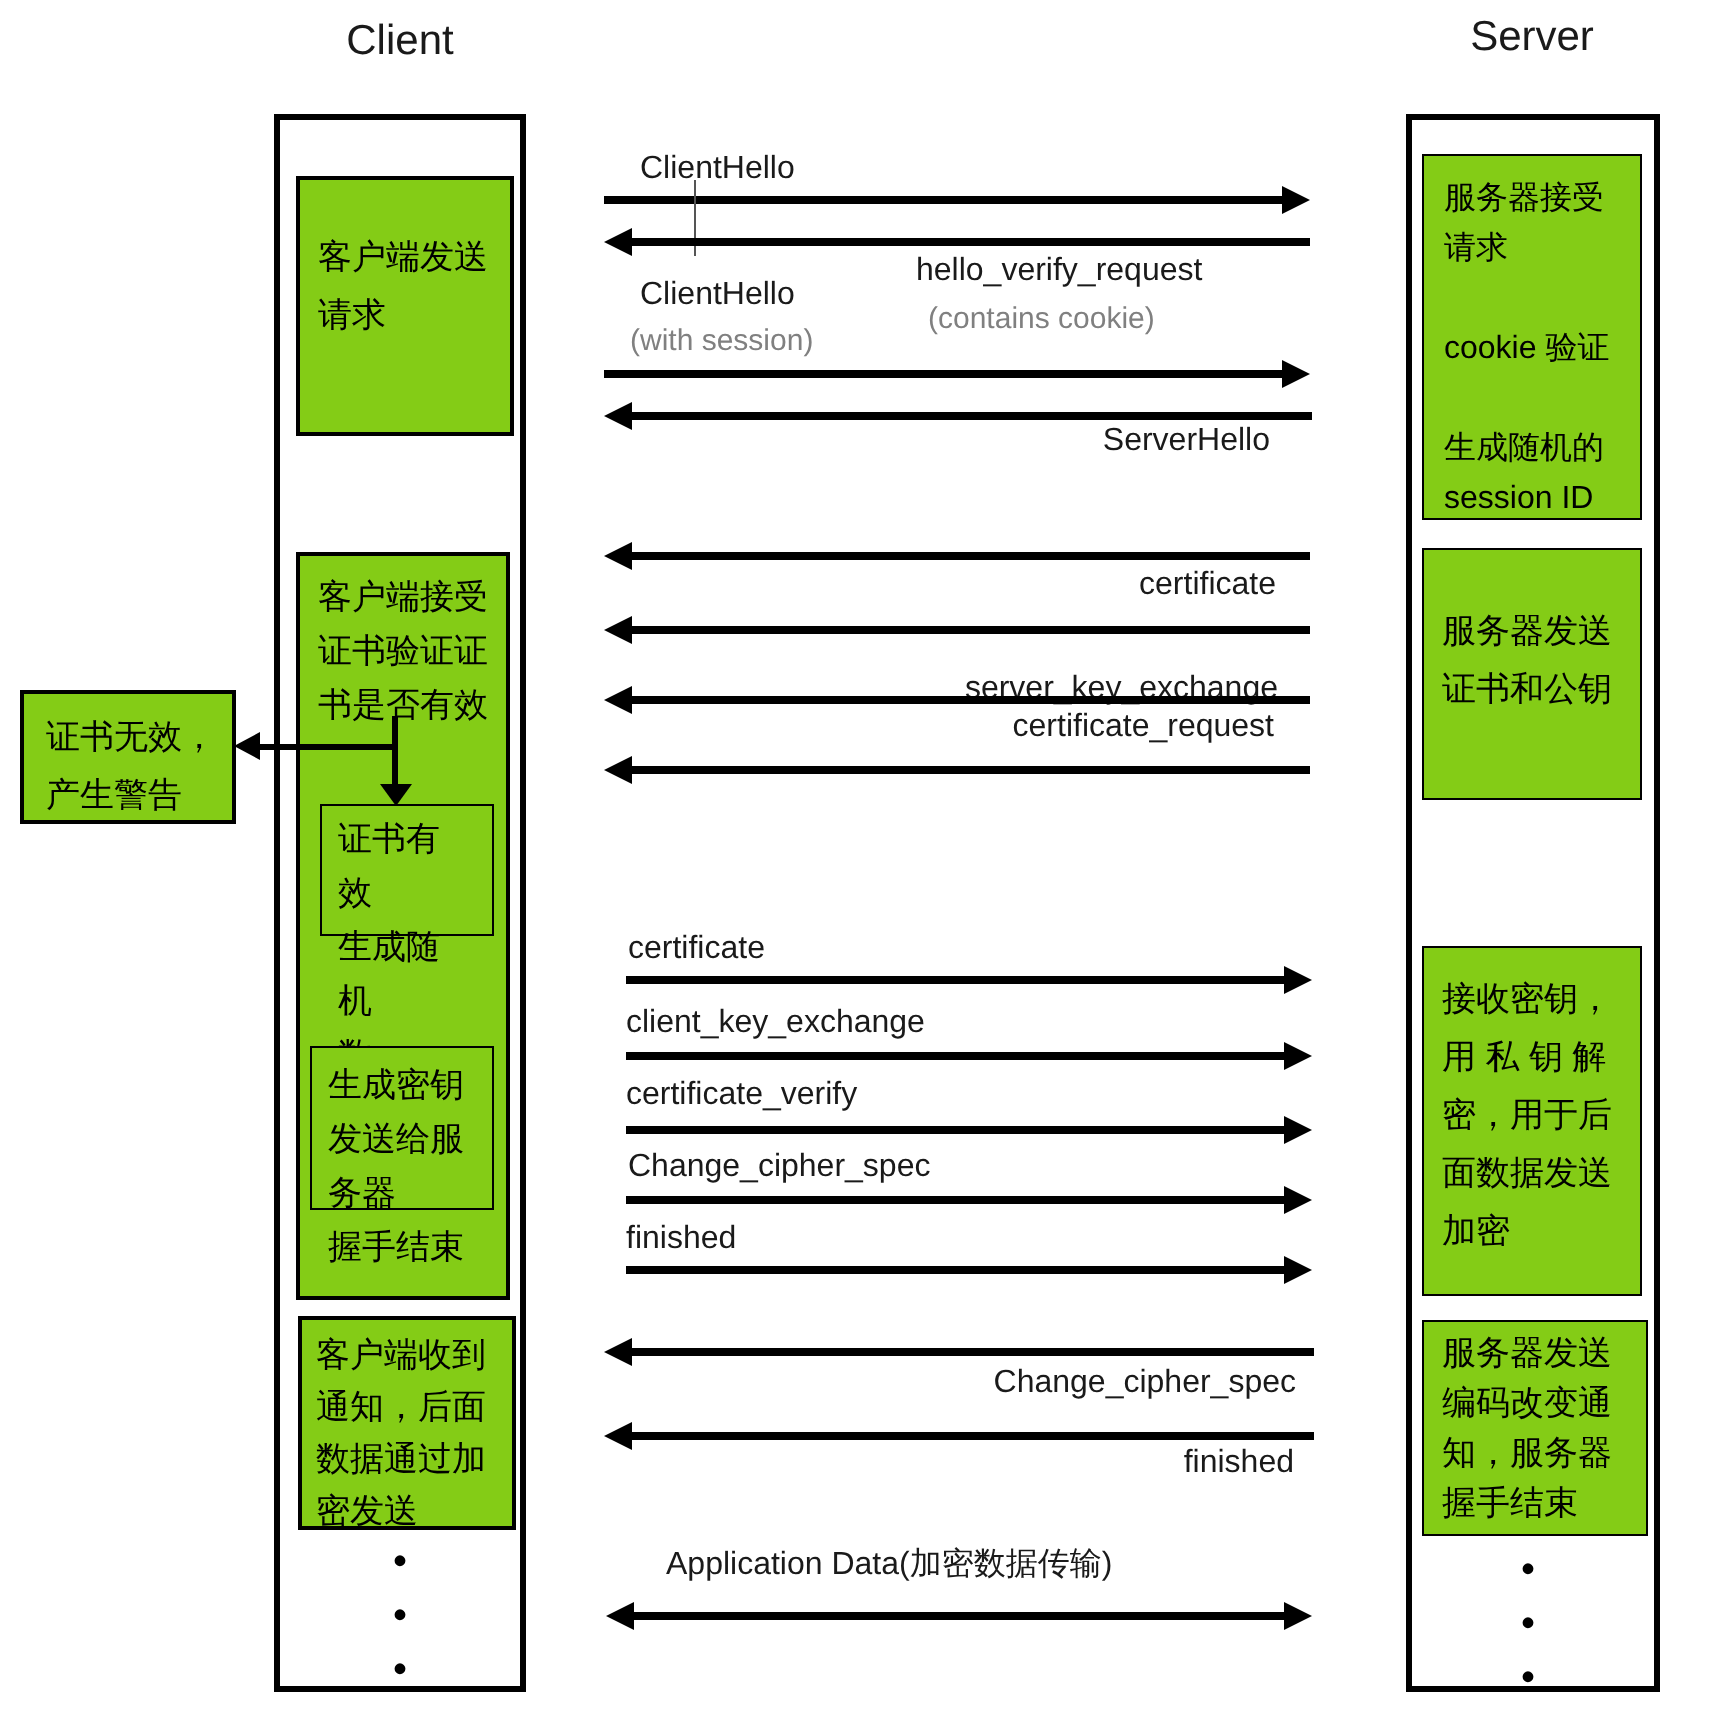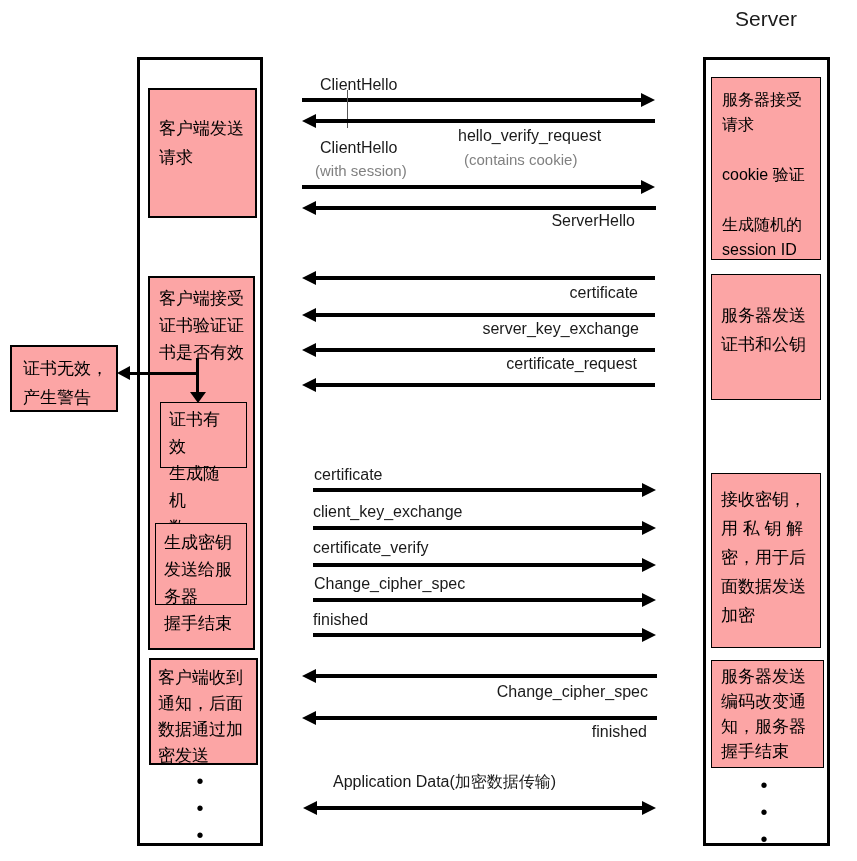--- a/index.html
+++ b/index.html
@@ -2,41 +2,42 @@
 <html><head>
 <meta charset="utf-8">
 <style>
   html,body{margin:0;padding:0;background:#ffffff;}
   #canvas{
     position:relative;width:857px;height:861px;background:#ffffff;overflow:hidden;
     font-family:"Liberation Sans","DejaVu Sans",sans-serif;color:#000;
   }
   .title{position:absolute;font-size:21px;color:#1a1a1a;text-align:center;}
   .col{position:absolute;border:3px solid #000;box-sizing:border-box;background:#fff;}
-  .box{position:absolute;border:2px solid #000;box-sizing:border-box;background:#fca5a5;
+  .box{position:absolute;border:2px solid #000;box-sizing:border-box;background:#84cc16;
        white-space:pre-line;font-size:17px;line-height:27px;color:#000;}
   .box.thin{border-width:1px;}
   .lbl{position:absolute;font-size:16px;color:#1a1a1a;white-space:nowrap;}
   .lbl.muted{color:#808080;font-size:15px;}
   .lbl.right{text-align:right;}
   .shaft{position:absolute;height:4px;background:#000;}
   .ah{position:absolute;width:0;height:0;border-top:7px solid transparent;border-bottom:7px solid transparent;top:-5px;}
   .ah-r{right:-13px;border-left:14px solid #000;}
   .ah-l{left:-13px;border-right:14px solid #000;}
   .vshaft{position:absolute;width:3px;background:#000;}
   .ah-down{position:absolute;width:0;height:0;border-left:8px solid transparent;border-right:8px solid transparent;border-top:11px solid #000;}
   .ah-left{position:absolute;width:0;height:0;border-top:7px solid transparent;border-bottom:7px solid transparent;border-right:13px solid #000;}
   .tick{position:absolute;width:1px;background:#555;}
   .dots{position:absolute;font-size:20px;line-height:27px;text-align:center;white-space:pre-line;color:#000;}
 </style>
 </head>
 <body>
 
 <div id="canvas">
 
+  <div class="title" style="left:137px;top:9px;width:126px;">Client</div>
   <div class="title" style="left:702px;top:7px;width:128px;">Server</div>
 
   <div class="col" style="left:137px;top:57px;width:126px;height:789px;"></div>
   <div class="box" style="left:148px;top:88px;width:109px;height:130px;padding:24px 0 0 9px;line-height:29px;">客户端发送
 请求</div>
   <div class="box" style="left:148px;top:276px;width:107px;height:374px;padding:7px 0 0 9px;">客户端接受
 证书验证证
 书是否有效</div>
   <div class="box thin" style="left:160px;top:402px;width:87px;height:66px;padding:3px 16px 0 8px;">证书有效
 生成随机
@@ -103,21 +104,21 @@
     </div>
   <div class="lbl right" style="left:520px;top:212px;width:115px;">ServerHello</div>
 
   <div class="shaft" style="left:315px;top:276px;width:340px;">
       <span class="ah ah-l"></span>
     </div>
   <div class="lbl right" style="left:500px;top:284px;width:138px;">certificate</div>
   <div class="shaft" style="left:315px;top:313px;width:340px;">
       <span class="ah ah-l"></span>
     </div>
-  <div class="lbl right" style="left:450px;top:320px;width:189px;">server_key_exchange</div>
+  <div class="lbl right" style="left:450px;top:336px;width:189px;">server_key_exchange</div>
   <div class="shaft" style="left:315px;top:348px;width:340px;">
       <span class="ah ah-l"></span>
     </div>
   <div class="lbl right" style="left:460px;top:355px;width:177px;">certificate_request</div>
   <div class="shaft" style="left:315px;top:383px;width:340px;">
       <span class="ah ah-l"></span>
     </div>
 
   <div class="lbl" style="left:314px;top:466px;">certificate</div>
   <div class="shaft" style="left:313px;top:488px;width:330px;">

